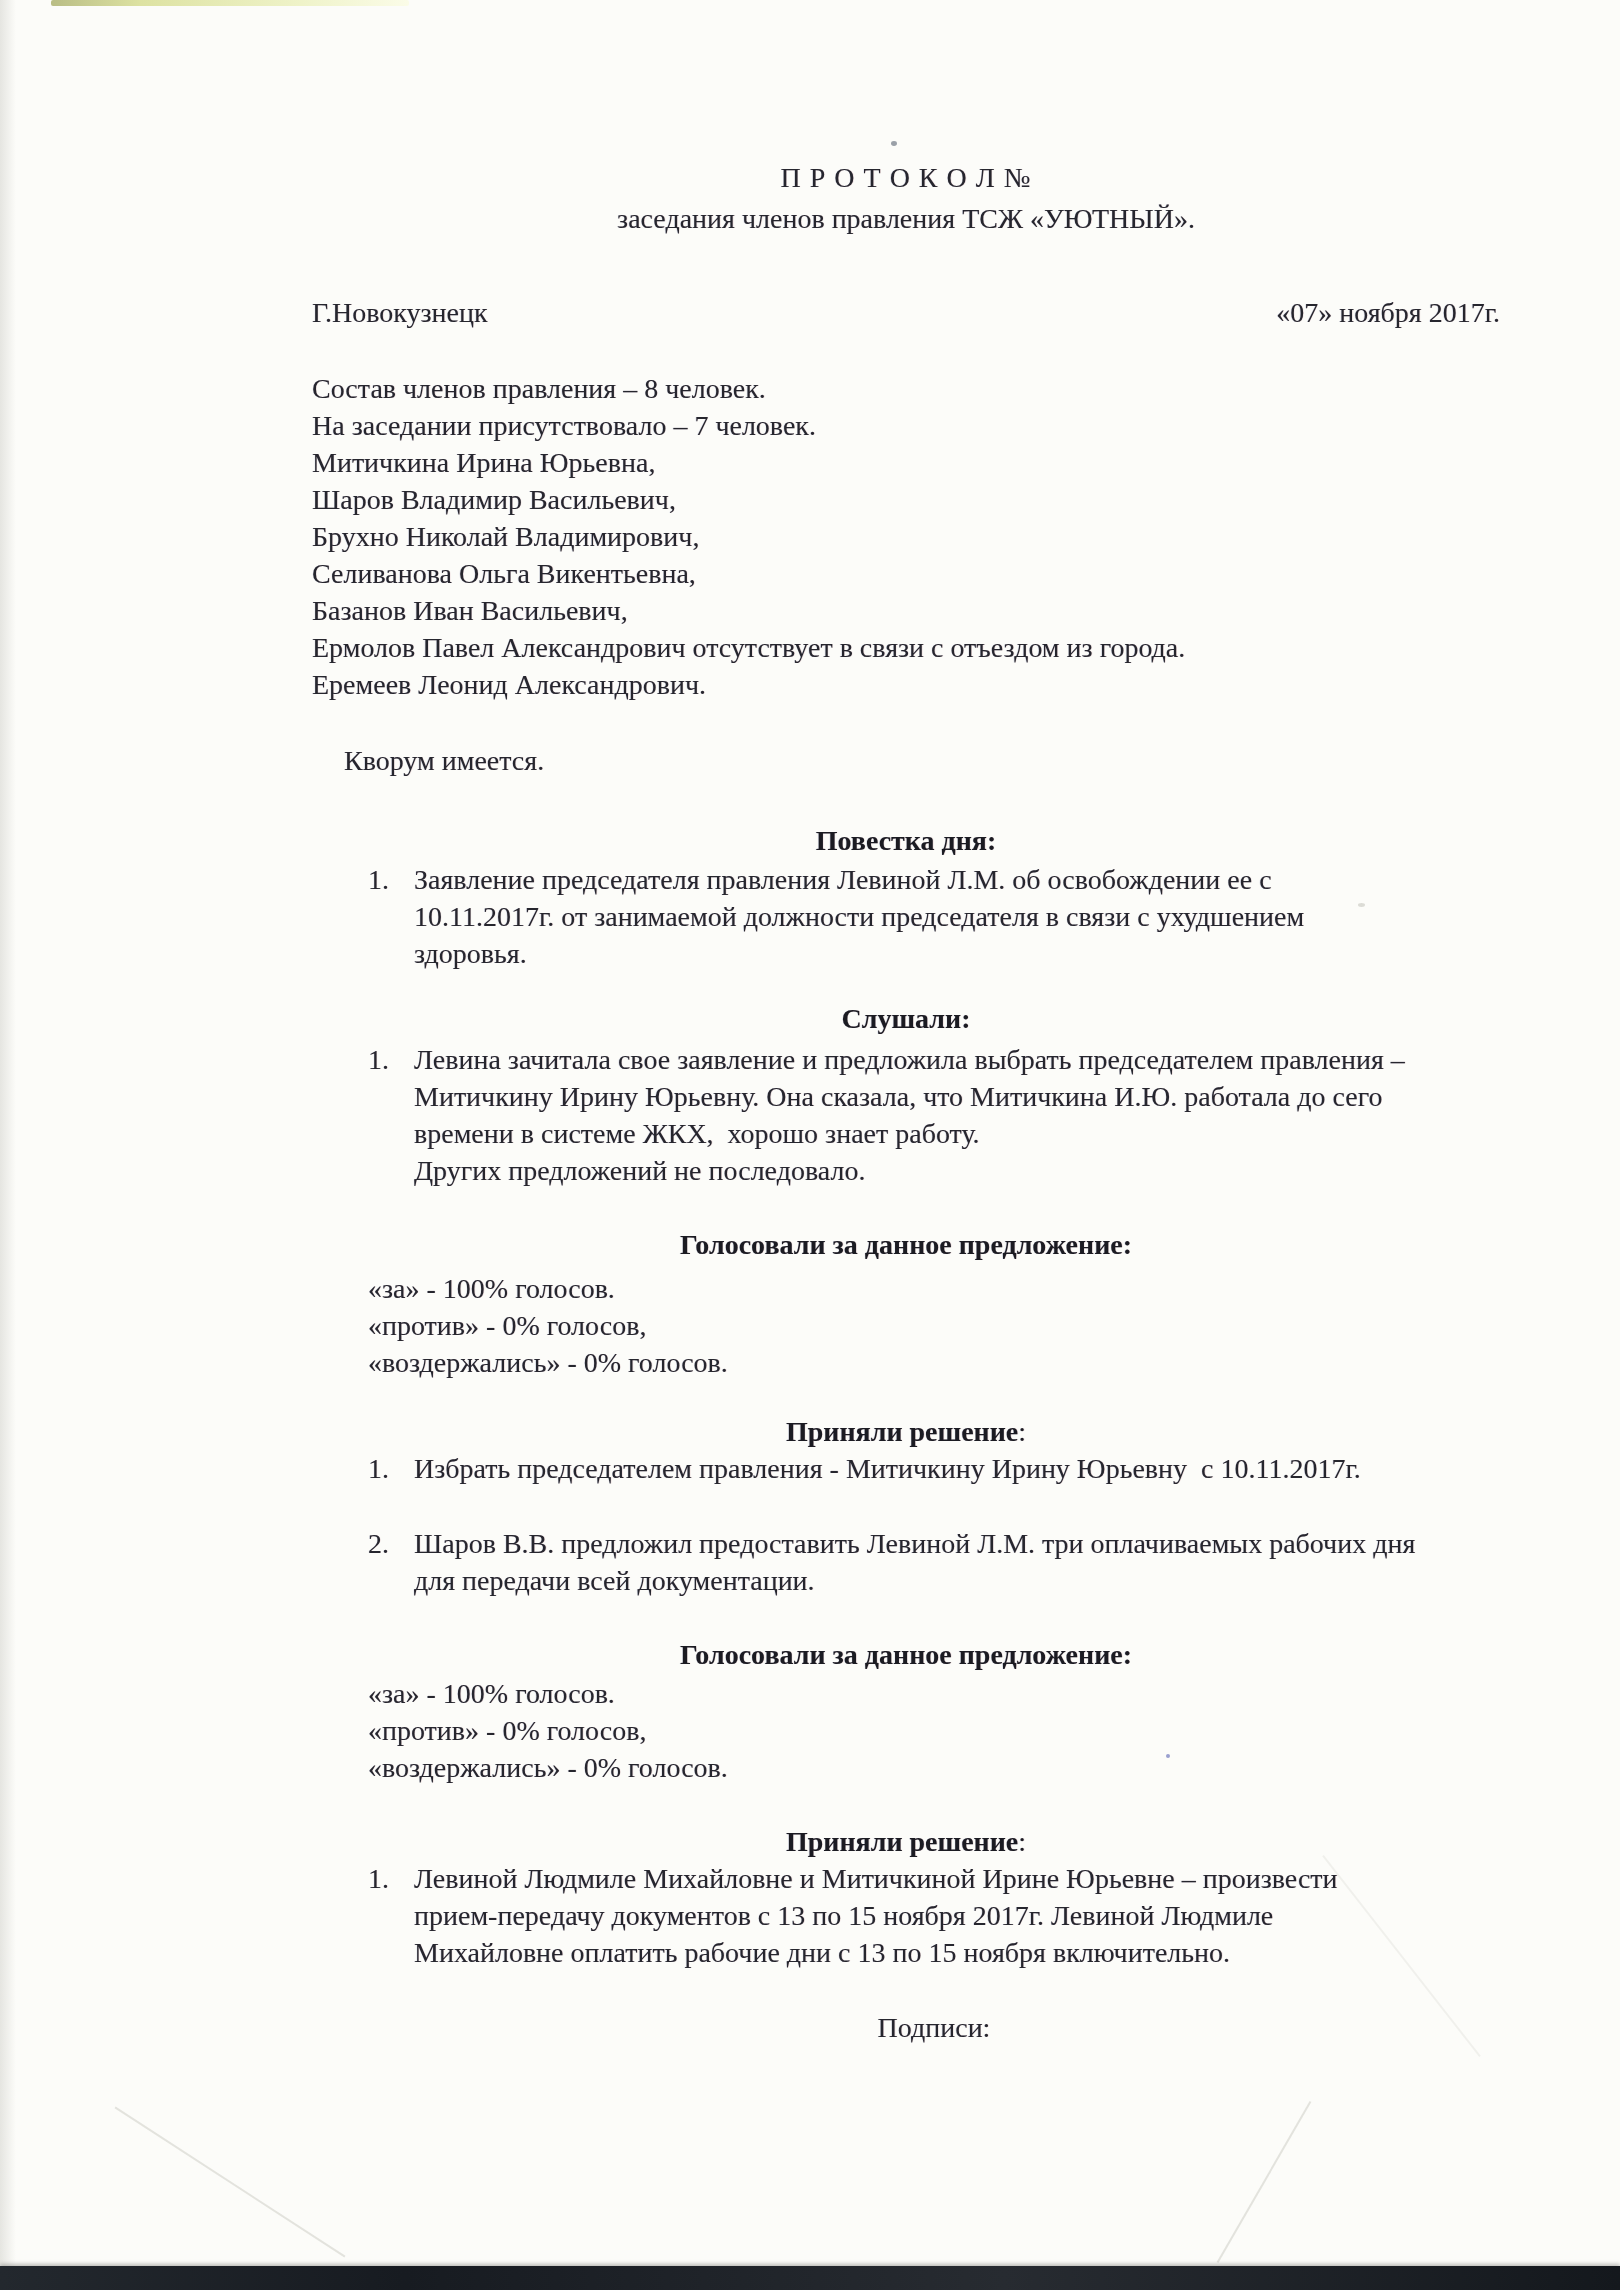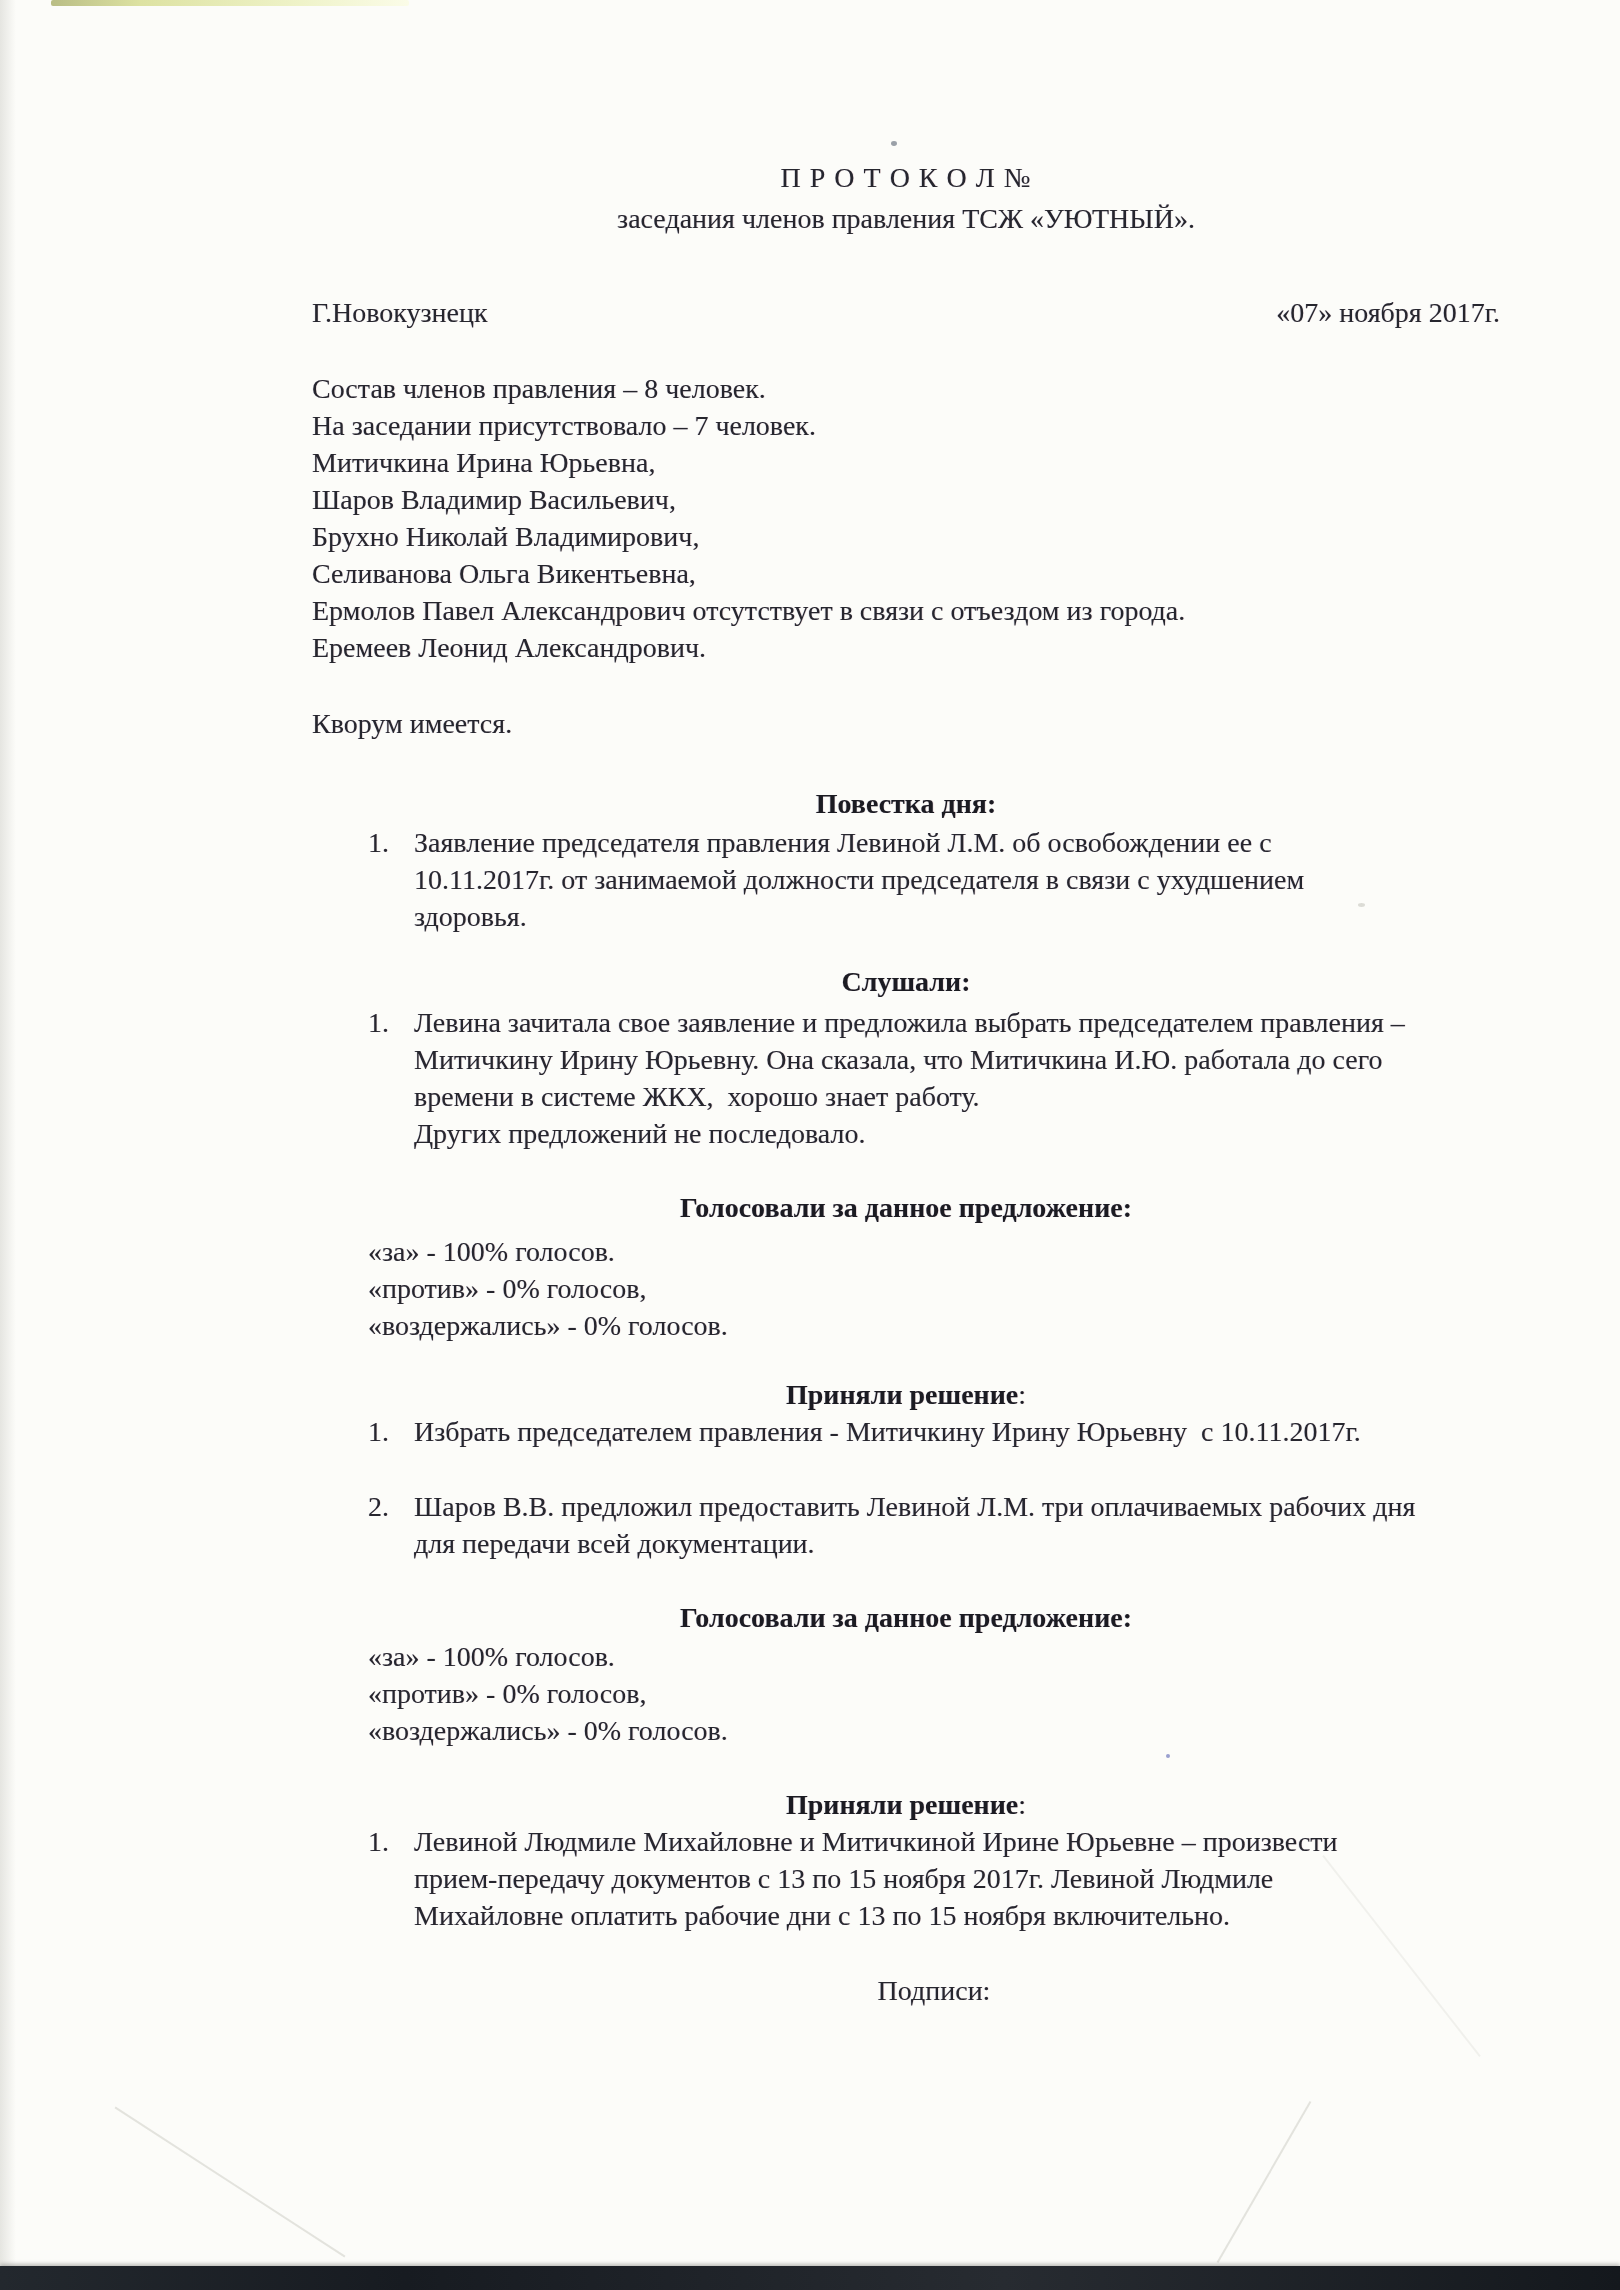--- a/index.html
+++ b/index.html
@@ -16,21 +16,21 @@
   .content{
     position:absolute;
     left:312px;right:120px;top:0;
     text-shadow:0.6px 0.3px 0.4px rgba(150,40,60,0.15), -0.6px -0.3px 0.4px rgba(40,60,150,0.15);
   }
   .title-block{margin-top:157px;text-align:center;line-height:41px;}
   .doc-title{letter-spacing:1px;}
   .place-date{display:flex;justify-content:space-between;margin-top:55px;}
   .members{margin-top:39px;}
   .members .line{white-space:pre;}
-  .quorum{margin-top:39px;}
+  .quorum{margin-top:39px;margin-left:32px;}
   .heading{font-weight:bold;text-align:center;color:#1b1b22;margin:0;}
   .h-agenda{margin-top:43px;}
   .h-heard{margin-top:28px;}
   .h-vote1{margin-top:37px;}
   .h-dec1{margin-top:32px;}
   .h-vote2{margin-top:37px;}
   .h-dec2{margin-top:37px;}
   .colon-normal{font-weight:normal;}
   .olist{margin:0;}
   .oitem{display:flex;margin-left:56px;}
@@ -87,20 +87,21 @@
       <span>«07» ноября 2017г.</span>
     </div>
 
     <div class="members">
       <div class="line">Состав членов правления – 8 человек.</div>
       <div class="line">На заседании присутствовало – 7 человек.</div>
       <div class="line">Митичкина Ирина Юрьевна,</div>
       <div class="line">Шаров Владимир Васильевич,</div>
       <div class="line">Брухно Николай Владимирович,</div>
       <div class="line">Селиванова Ольга Викентьевна,</div>
+      <div class="line">Базанов Иван Васильевич,</div>
       <div class="line">Ермолов Павел Александрович отсутствует в связи с отъездом из города.</div>
       <div class="line">Еремеев Леонид Александрович.</div>
     </div>
 
     <div class="quorum">Кворум имеется.</div>
 
     <div class="heading h-agenda">Повестка дня:</div>
     <div class="olist mt2">
       <div class="oitem">
         <span class="num">1.</span>

